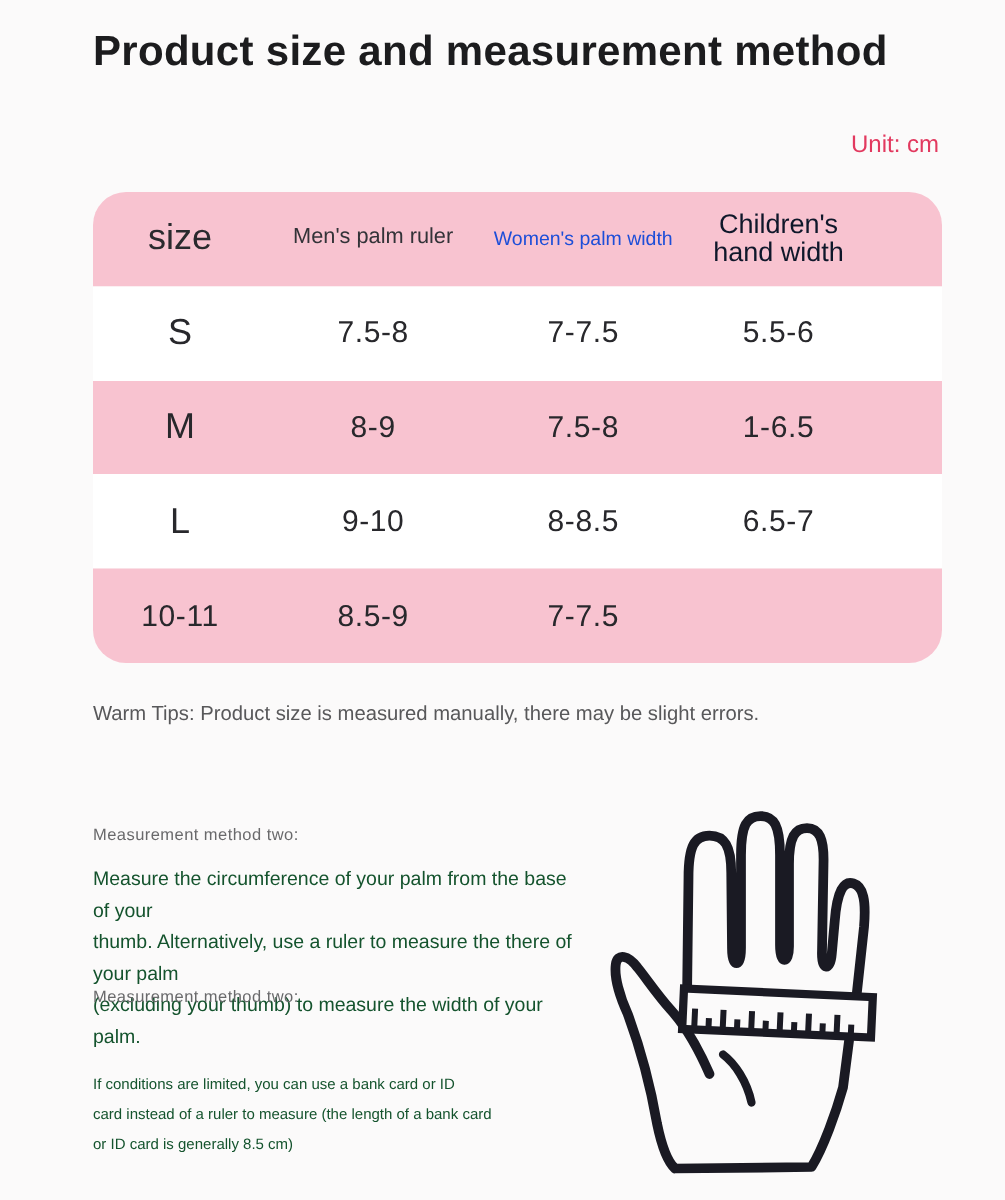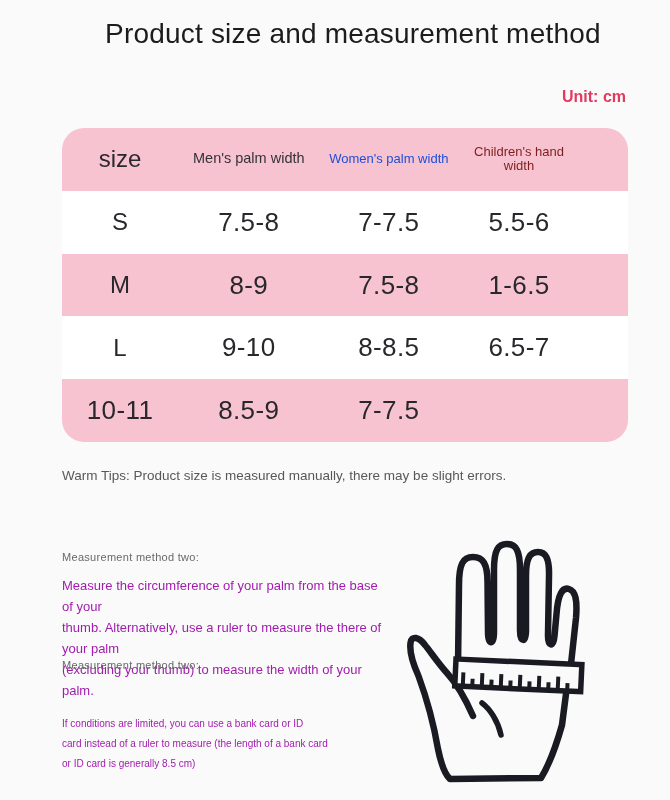--- a/index.html
+++ b/index.html
@@ -9,82 +9,81 @@
     font-family:"Liberation Sans", sans-serif;
     position:relative;
     overflow:hidden;
     color:#28282c;
   }
   .abs{position:absolute;}
 
   
   .page-title{
     left:62px;top:18px;width:560px;
-    font-size:28px;font-weight:400;color:#1c1c1e;
+    font-size:28px;font-weight:700;color:#1c1c1e;
     letter-spacing:.2px;
-    margin-left:43px;
   }
   
   .unit-label{
     top:88px;right:44px;
-    font-size:16px;font-weight:700;color:#e2395f;
+    font-size:16px;font-weight:400;color:#e2395f;
   }
 
   
   .size-table{
     left:62px;top:128px;width:566px;height:314px;
     display:flex;flex-direction:column;
     border-radius:22px;overflow:hidden;
   }
   .t-row{
     flex:1;display:grid;
     grid-template-columns:20.5% 25% 24.5% 21.5%;
     align-items:center;
   }
   .t-row.pink{background:#f8c3d0;}
   .t-row.white{background:#ffffff;}
   .cell{text-align:center;line-height:1.1;}
   .head .c1{font-size:24px;color:#2a2a2e;}
   .head .c2{font-size:14.5px;color:#333338;}
   .head .c3{font-size:13px;color:#1d4ed8;}
-  .head .c4{font-size:13px;color:#7f1d1d;}
+  .head .c4{font-size:18px;color:#0f172a;}
   .data .c1{font-size:24px;color:#28282c;}
-  .data .c2,.data .c3,.data .c4{font-size:26px;color:#28282c;letter-spacing:.4px;}
+  .data .c2,.data .c3,.data .c4{font-size:20px;color:#28282c;letter-spacing:.4px;}
 
   
   .warm-tips{
     left:62px;top:468px;width:540px;
     font-size:13.5px;color:#58585a;
   }
 
   
   .m-label{
     left:62px;width:340px;
     font-size:11px;color:#69696b;letter-spacing:.3px;
   }
   .m-label.one{top:551px;}
   .m-label.two{top:659px;}
-  .m-para{left:62px;width:330px;color:#a21caf;}
+  .m-para{left:62px;width:330px;color:#14532d;}
   .m-para.one{top:575px;font-size:13px;line-height:21px;}
   .m-para.two{top:714px;font-size:10px;line-height:20px;}
 
   
   .hand-illustration{left:390px;top:528px;width:280px;height:270px;}
 </style>
 </head>
 <body>
 
 <div class="abs page-title">Product size and measurement method</div>
 
 <div class="abs unit-label">Unit: cm</div>
 
 <div class="abs size-table">
   <div class="t-row pink head">
     <div class="cell c1">size</div>
-    <div class="cell c2">Men's palm width</div>
+    <div class="cell c2">Men's palm ruler</div>
     <div class="cell c3">Women's palm width</div>
     <div class="cell c4">Children's hand width</div>
   </div>
   <div class="t-row white data">
     <div class="cell c1">S</div>
     <div class="cell c2">7.5-8</div>
     <div class="cell c3">7-7.5</div>
     <div class="cell c4">5.5-6</div>
   </div>
   <div class="t-row pink data">

